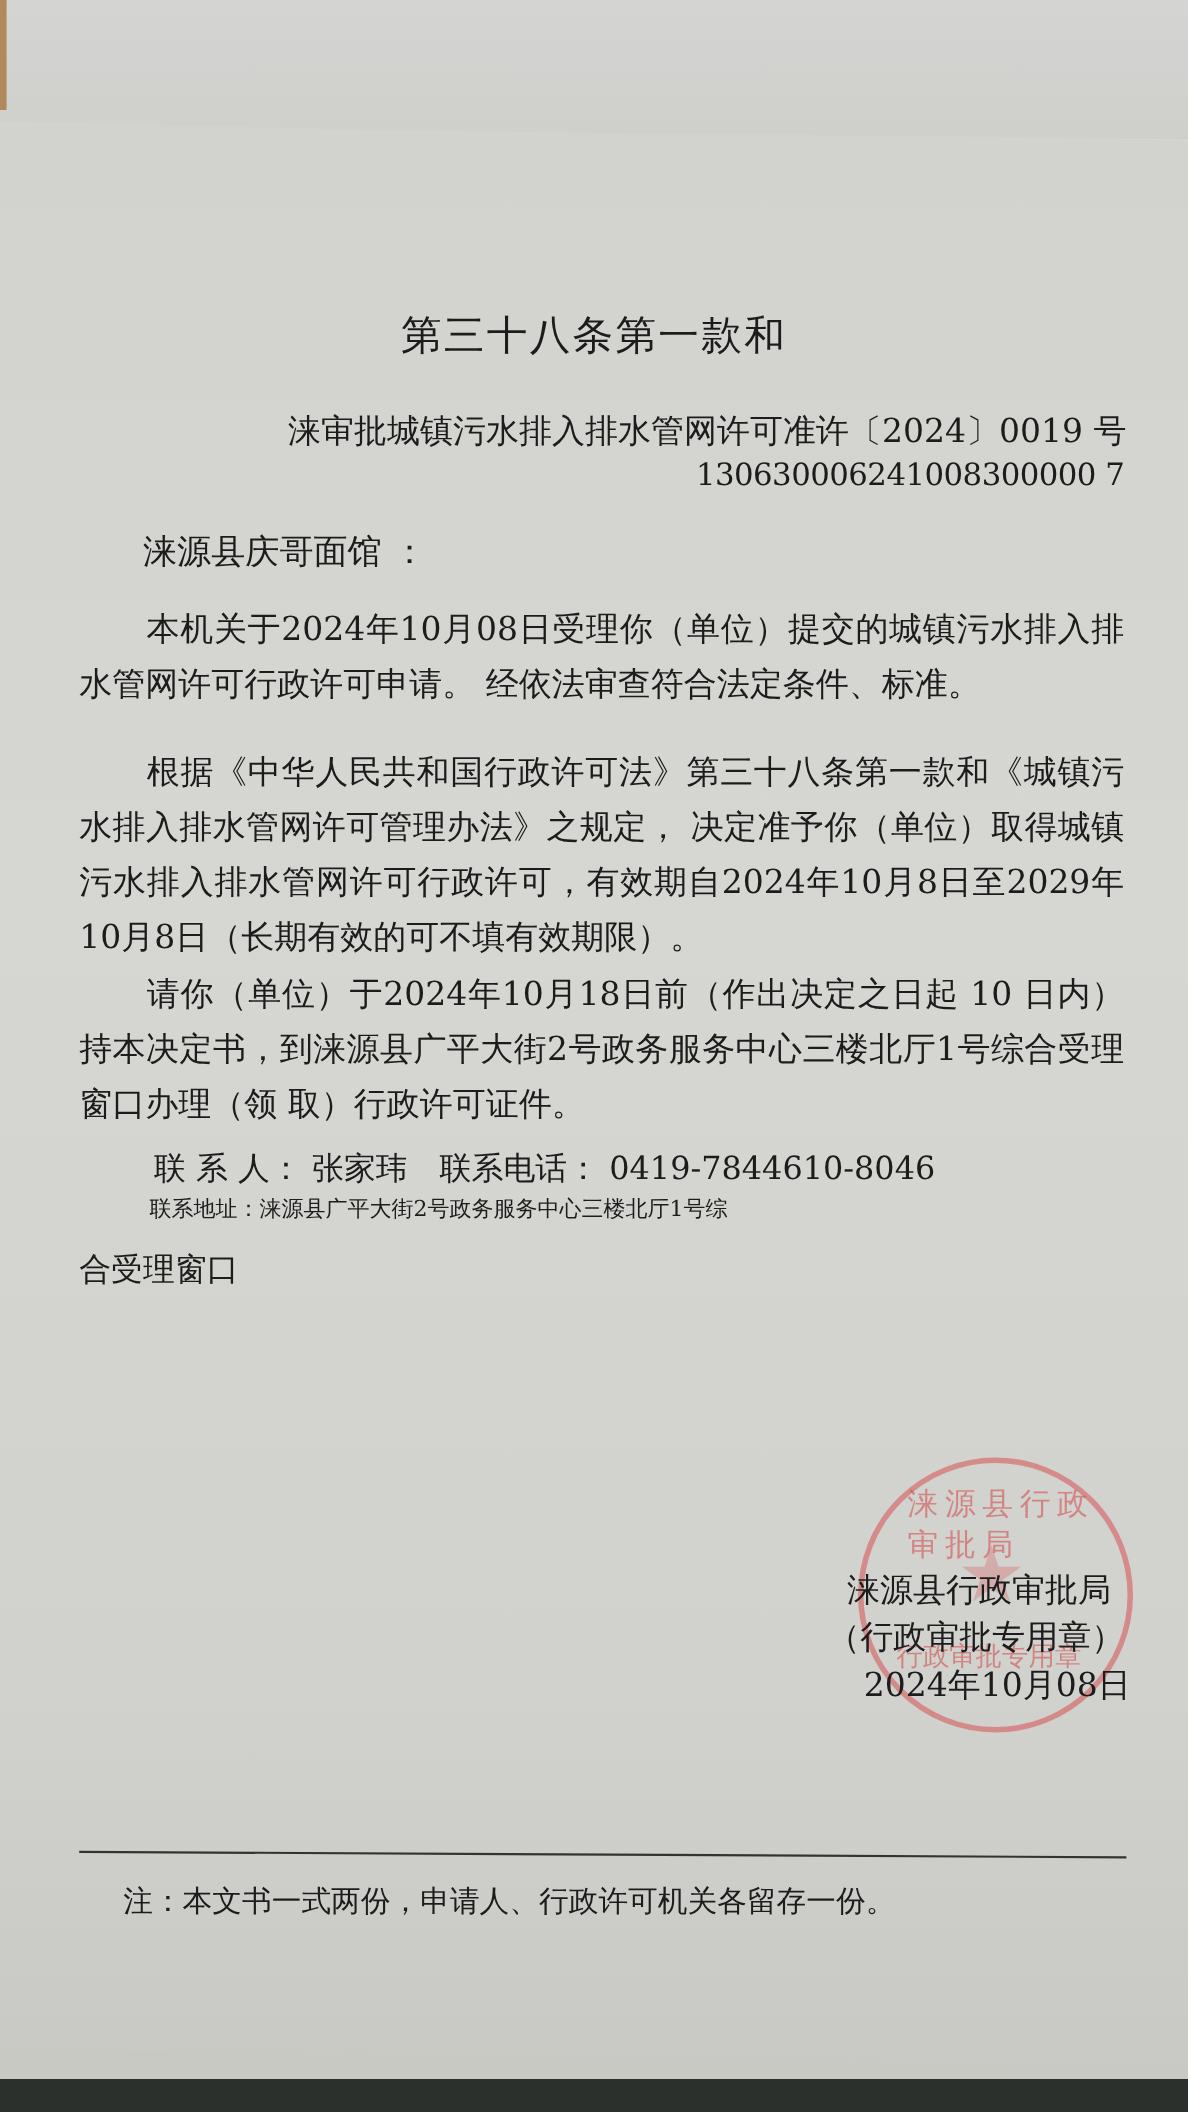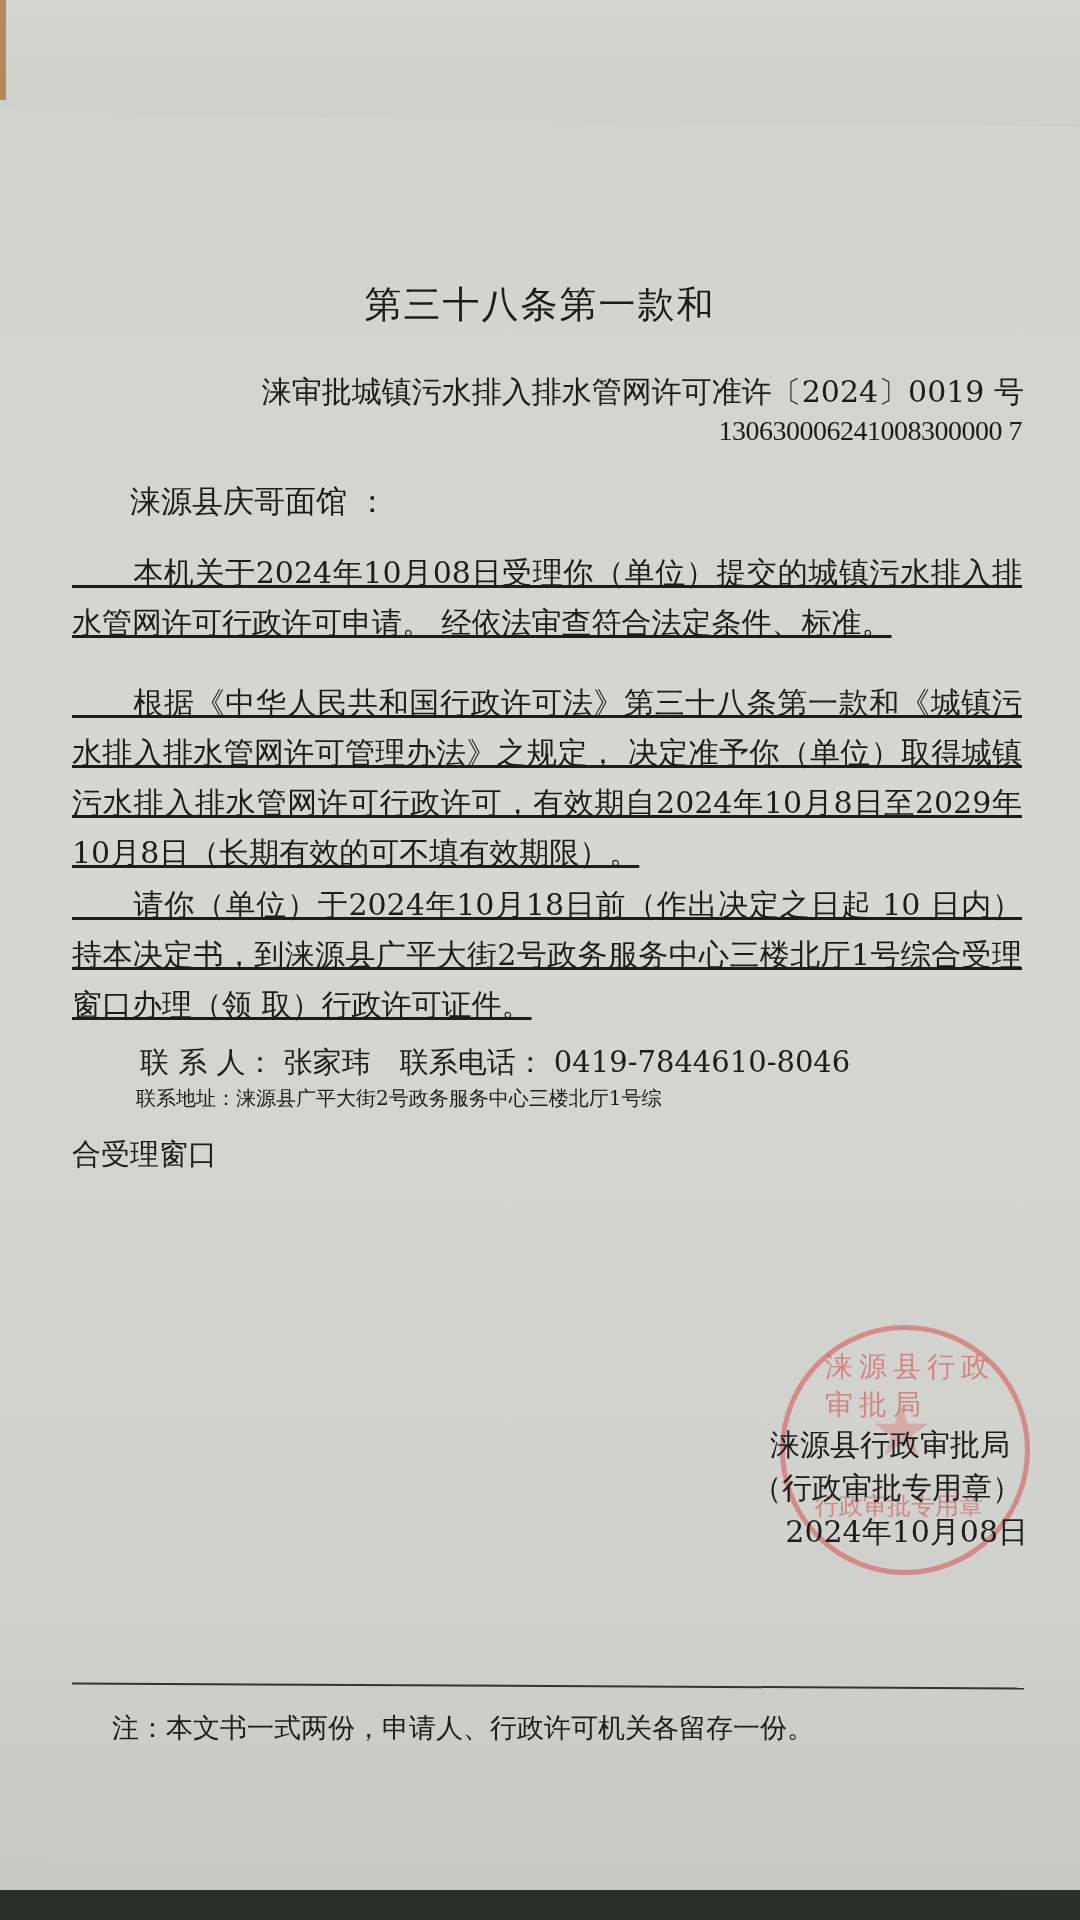--- a/index.html
+++ b/index.html
@@ -16,23 +16,23 @@
   .wood-edge { position:absolute; left:0; top:0; width:6px; height:100px; background:#b08a5a; }
   .paper {
     position:absolute; left:0; top:100px; width:1080px; height:1795px;
     background:linear-gradient(180deg,#d2d3cf 0%,#d6d7d3 40%,#d1d2ce 80%,#c8c9c5 100%);
     clip-path: polygon(0 10px, 30% 18px, 60% 22px, 100% 26px, 100% 100%, 80% 99%, 50% 98.6%, 30% 98.4%, 0 98.2%);
   }
   .bottom-dark { position:absolute; left:0; top:1890px; width:1080px; height:30px; background:#2b302d; }
   .abs { position:absolute; white-space:nowrap; }
   .title { left:0; width:1080px; text-align:center; top:280px; font-size:37px; letter-spacing:2px; font-family:"DejaVu Sans","Liberation Sans",sans-serif; }
   .docno { right:56px; top:372px; font-size:30px; text-align:right; }
-  .serial { right:58px; top:415px; font-size:28px; letter-spacing:-0.5px;font-family:Liberation Serif, serif; }
+  .serial { right:58px; top:415px; font-size:28px; letter-spacing:-0.5px; }
   .addressee { left:130px; top:462px; font-size:31px;margin-top:19px; }
-  .para { position:absolute; left:72px; width:950px; font-size:30px; line-height:50px; text-align:justify;text-decoration:underline; }
+  .para { position:absolute; left:72px; width:950px; font-size:30px; line-height:50px; text-align:justify; }
   .p1 { top:548px; }
   .p2 { top:678px; }
   .p3 { top:880px; }
   .contact1 { left:140px; top:1043px; font-size:29px; }
   .contact2 { left:136px; top:1085px; font-size:20px; }
   .contact3 { left:72px; top:1135px; font-size:29px; }
   .stamp {
     position:absolute; left:780px; top:1325px; width:240px; height:240px;
     border-radius:50%; border:5px solid rgba(214,80,80,0.55);
   }

